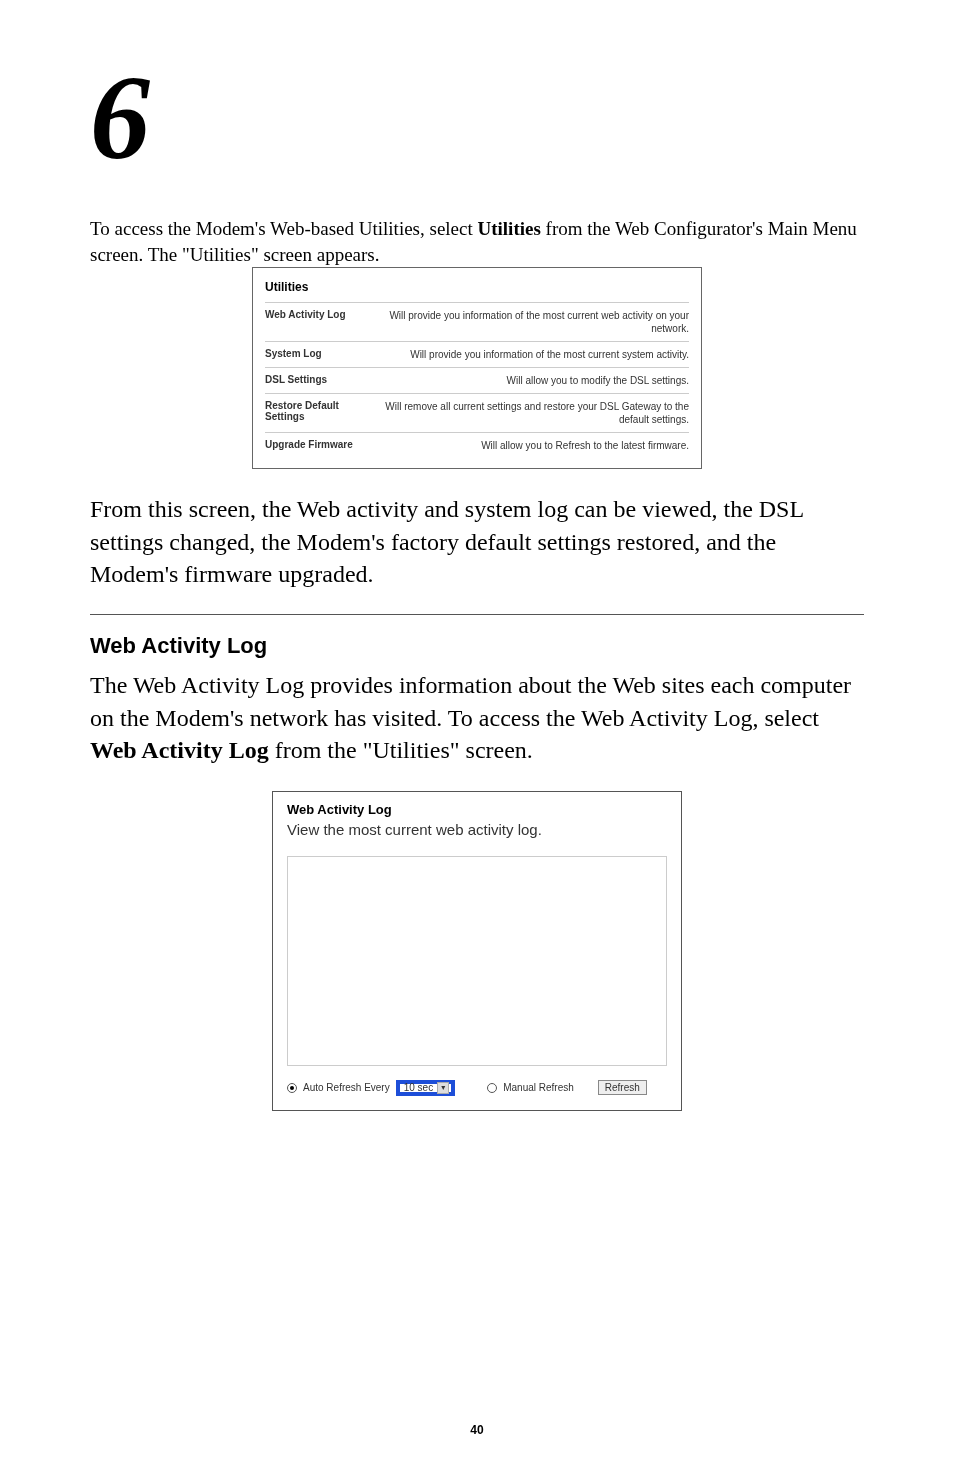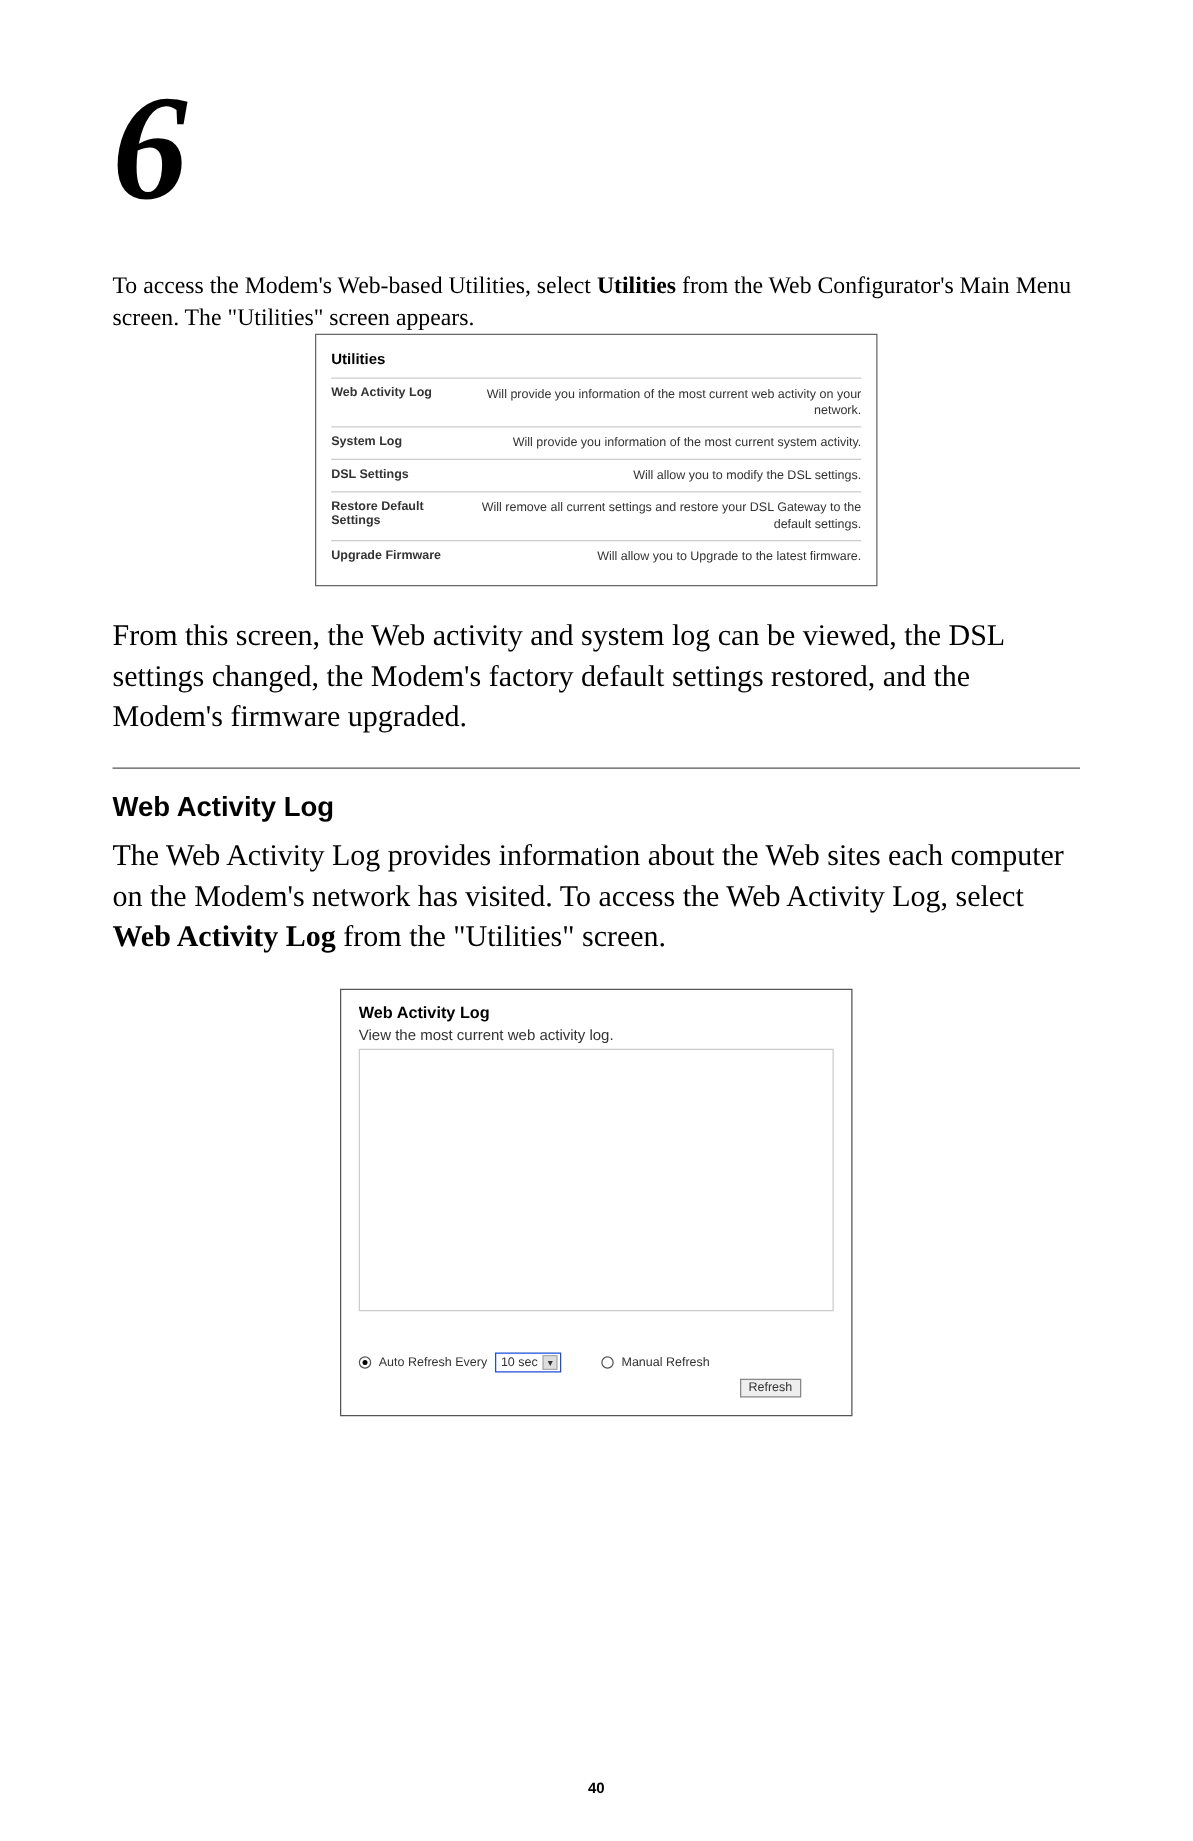--- a/index.html
+++ b/index.html
@@ -99,22 +99,22 @@
     padding: 10px 14px 14px 14px;
     color: #333;
   }
   .wal-title {
     font-weight: bold;
     font-size: 13px;
     color: #000;
     margin-bottom: 4px;
   }
   .wal-sub {
-    font-size: 12px;
-    margin-bottom: 4px;
+    font-size: 15px;
+    margin-bottom: 18px;
   }
   .wal-log {
     border: 1px solid #ccc;
     height: 210px;
     background: #fff;
   }
   .wal-controls {
     display: flex;
     align-items: center;
     gap: 6px;
@@ -133,21 +133,21 @@
     content:'';
     position:absolute;
     width:4px;height:4px;
     background:#000;
     border-radius:50%;
     top:2px;left:2px;
   }
   .select-mock {
     display:inline-flex;
     align-items:center;
-    border:1px solid #1d4ed8;
+    border:4px solid #1d4ed8;
     background:#fff;
     font-size:10px;
     padding:0 2px 0 4px;
     height:16px;
   }
   .select-mock .arrow{
     width:12px;height:12px;
     background:#ddd;
     margin-left:4px;
     display:inline-flex;
@@ -155,21 +155,20 @@
     justify-content:center;
     font-size:8px;
     border:1px solid #aaa;
   }
   .btn-mock {
     border:1px solid #888;
     background:#eee;
     font-size:10px;
     padding:1px 6px;
     font-family:Verdana,Arial,sans-serif;
-    margin-top:40px;
   }
   .page-num {
     text-align: center;
     font-family: Arial, Helvetica, sans-serif;
     font-weight: bold;
     font-size: 12px;
     position: absolute;
     bottom: 36px;
     left: 0; right: 0;
   }
@@ -198,21 +197,21 @@
   <div class="util-row">
     <div class="util-label">DSL Settings</div>
     <div class="util-desc">Will allow you to modify the DSL settings.</div>
   </div>
   <div class="util-row">
     <div class="util-label">Restore Default Settings</div>
     <div class="util-desc">Will remove all current settings and restore your DSL Gateway to the default settings.</div>
   </div>
   <div class="util-row">
     <div class="util-label">Upgrade Firmware</div>
-    <div class="util-desc">Will allow you to Upgrade to the latest firmware.</div>
+    <div class="util-desc">Will allow you to Refresh to the latest firmware.</div>
   </div>
 </div>
 
 <p class="body-text">From this screen, the Web activity and system log can be viewed, the DSL settings changed, the Modem's factory default settings restored, and the Modem's firmware upgraded.</p>
 
 <hr class="thin">
 
 <h2 class="sect">Web Activity Log</h2>
 
 <p class="body-text">

